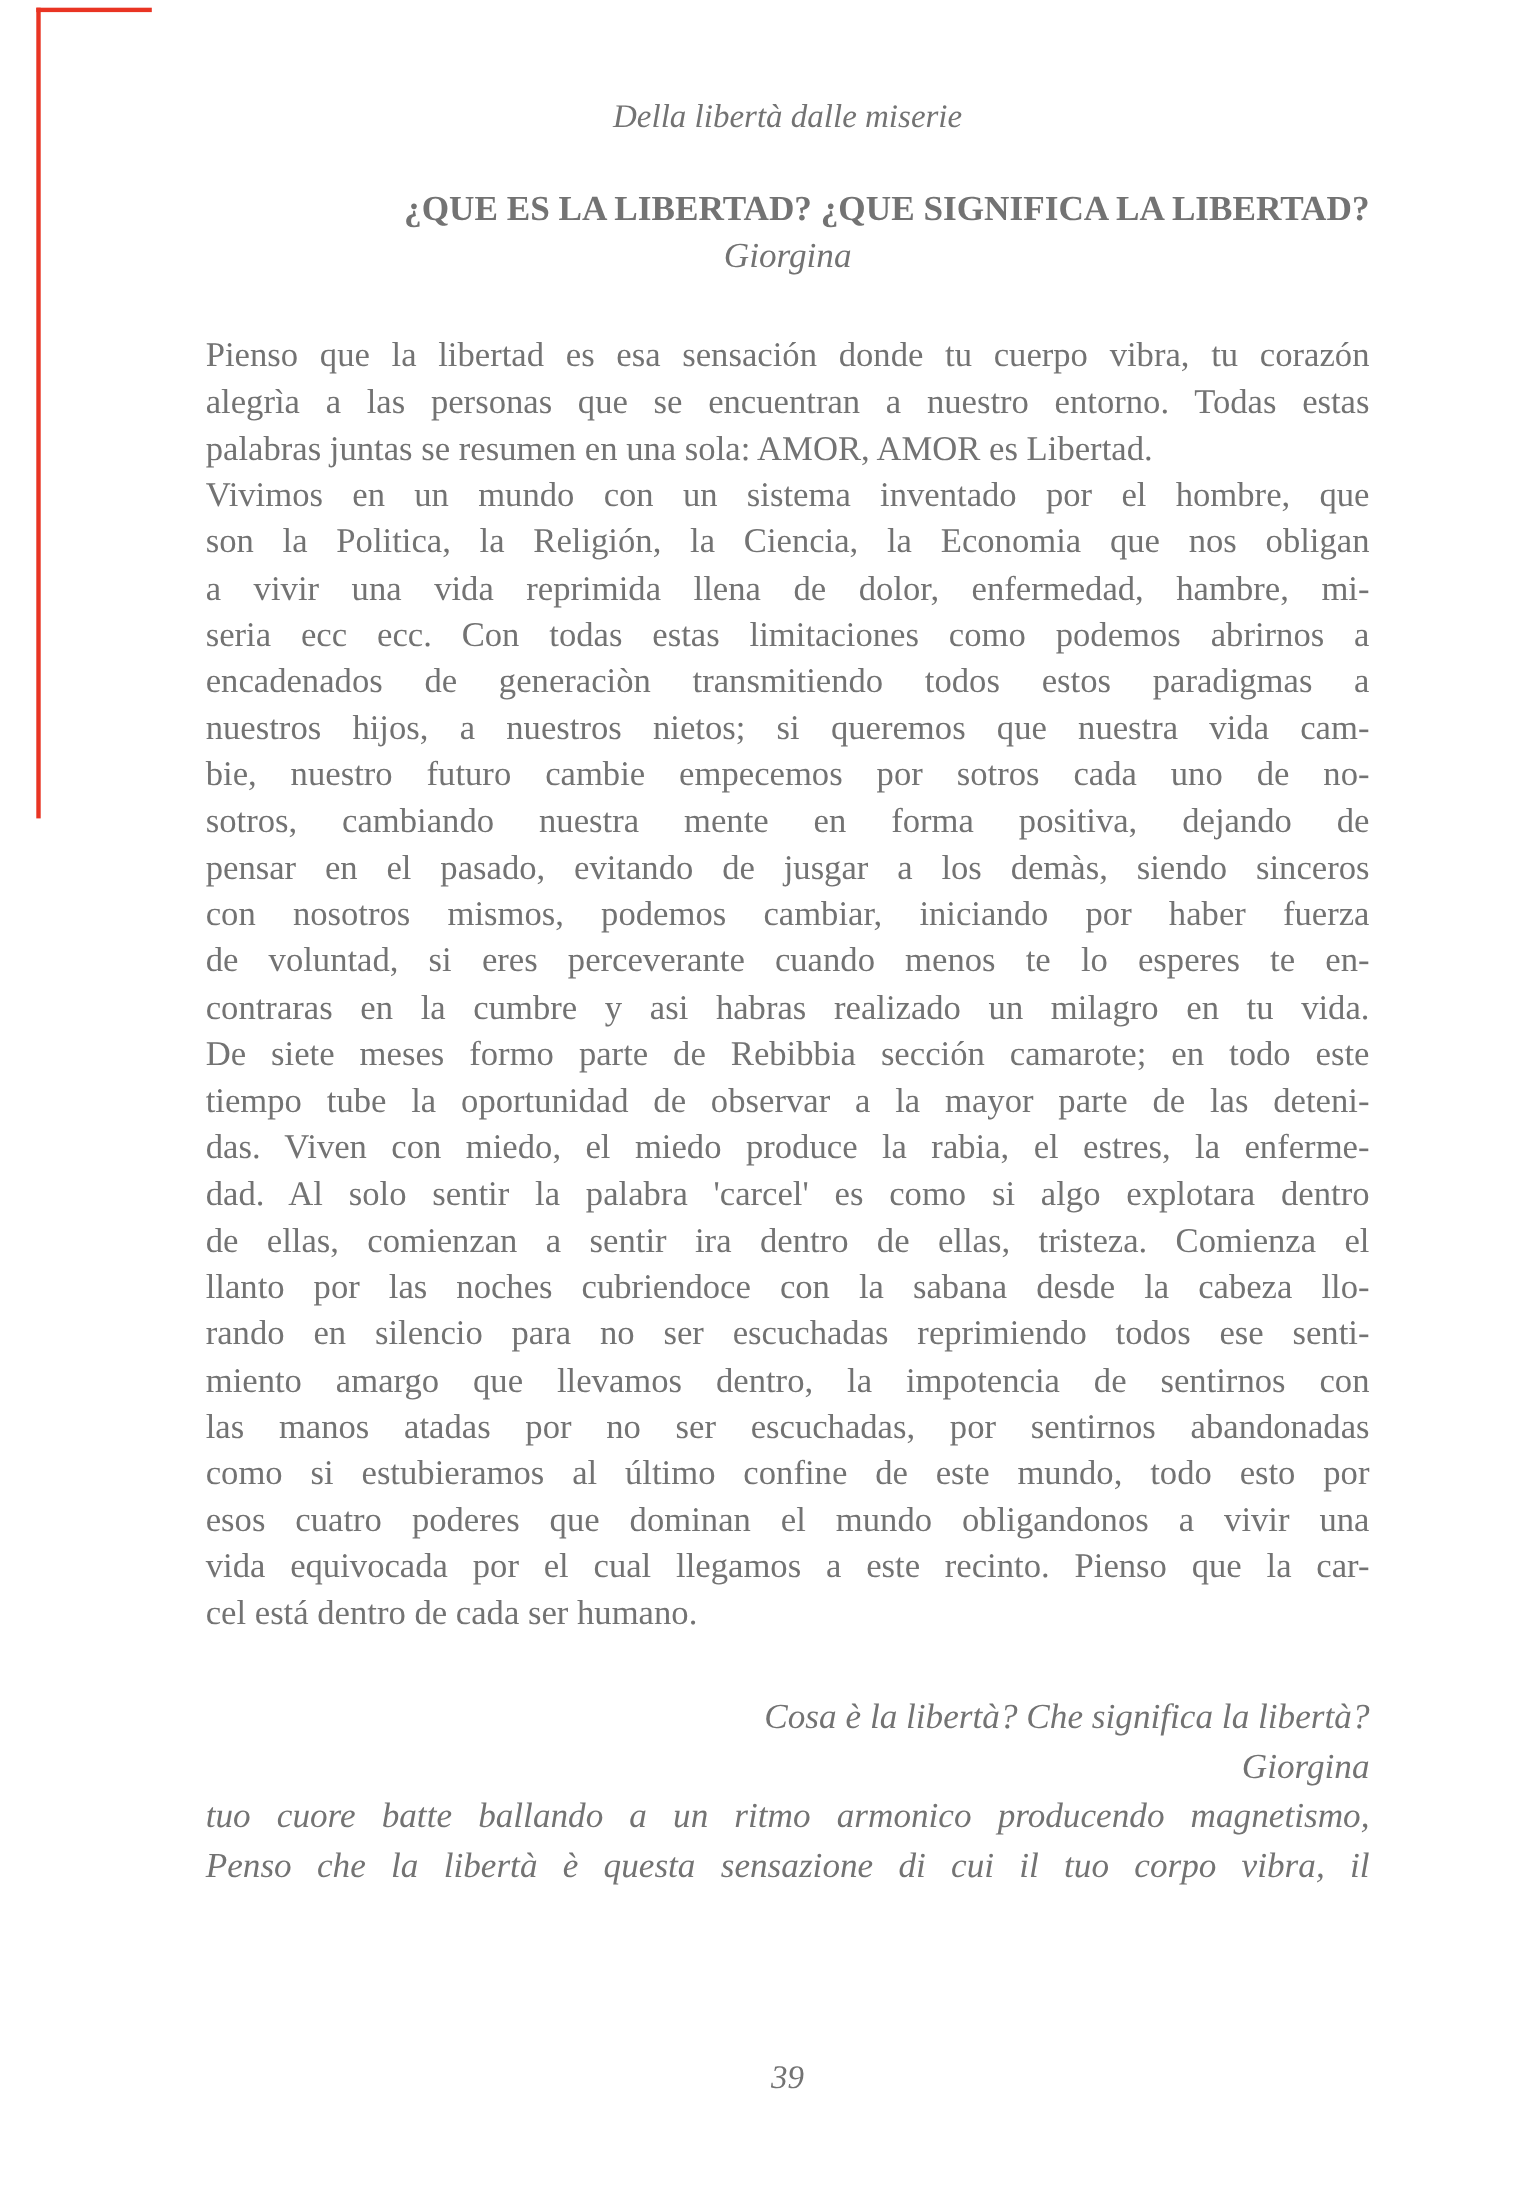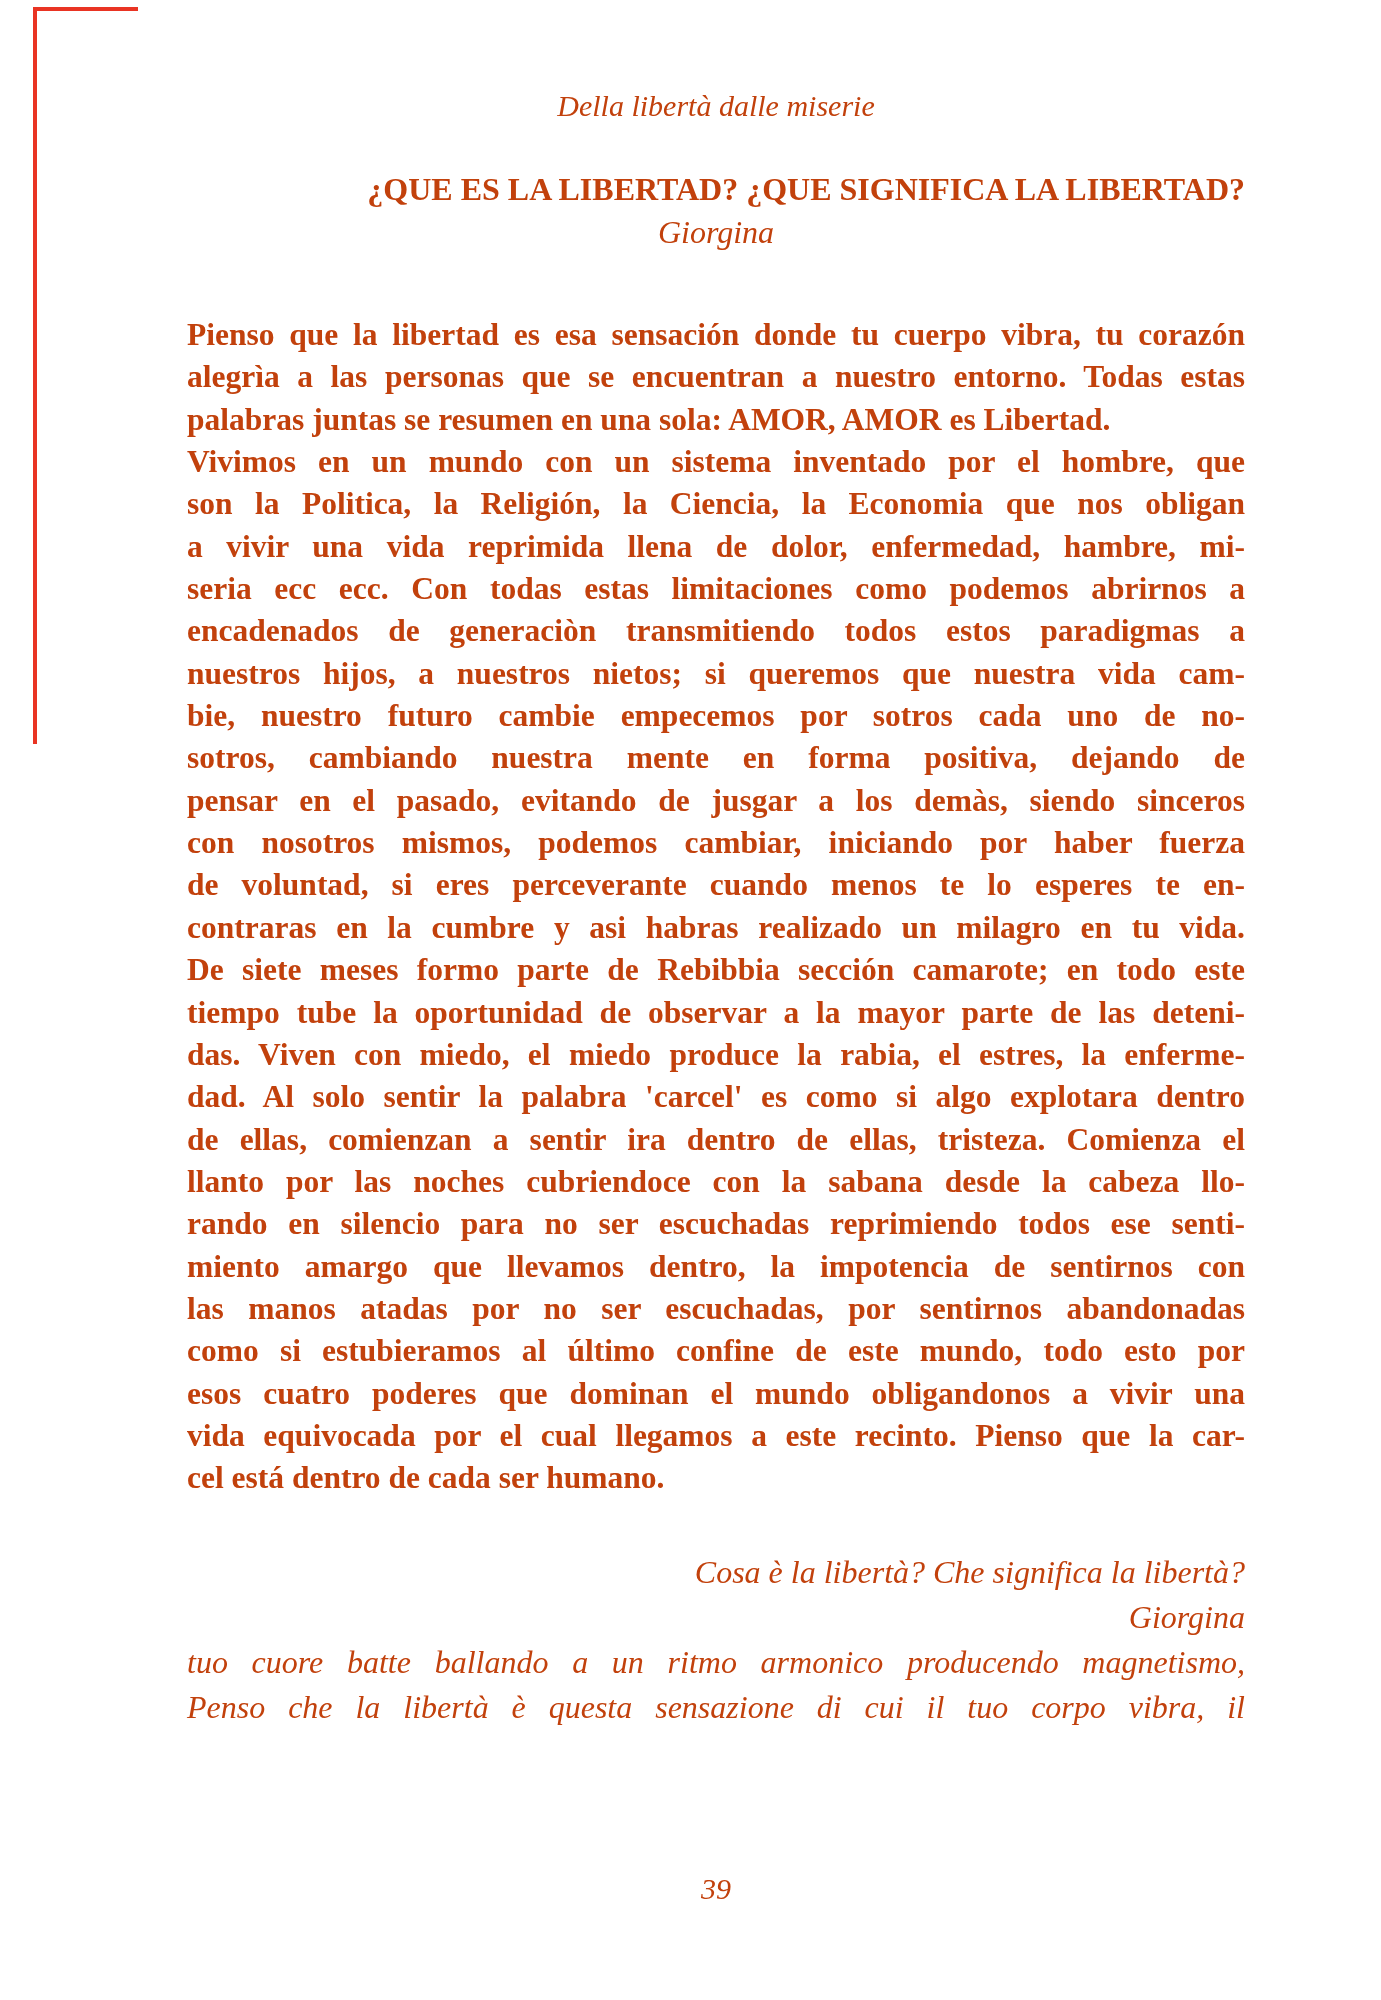--- a/index.html
+++ b/index.html
@@ -2,21 +2,21 @@
 <html><head>
 <meta charset="utf-8">
 <style>
   html, body { margin: 0; padding: 0; background: #888; }
   .page {
     position: relative;
     width: 1381px;
     height: 2000px;
     background: #ffffff;
     font-family: "Liberation Serif", "DejaVu Serif", serif;
-    color: #c2410c;
+    color: #737373;
     overflow: hidden;
   }
   .content {
     position: absolute;
     left: 187px;
     top: 0;
     width: 1058px;
   }
   .running-header {
     margin-top: 86px;
@@ -31,21 +31,21 @@
     font-size: 32px;
     line-height: 42px;
     text-align: right;
   }
   .author {
     font-style: italic;
     font-size: 32px;
     line-height: 44px;
     text-align: center;
   }
-  .body-block { margin-top: 60px; font-weight: bold; }
+  .body-block { margin-top: 48px; }
   .jline {
     font-size: 31.5px;
     line-height: 42.35px;
     text-align: justify;
     text-align-last: justify;
     white-space: nowrap;
   }
   .jline.end { text-align-last: left; }
   .italian {
     margin-top: 50px;

